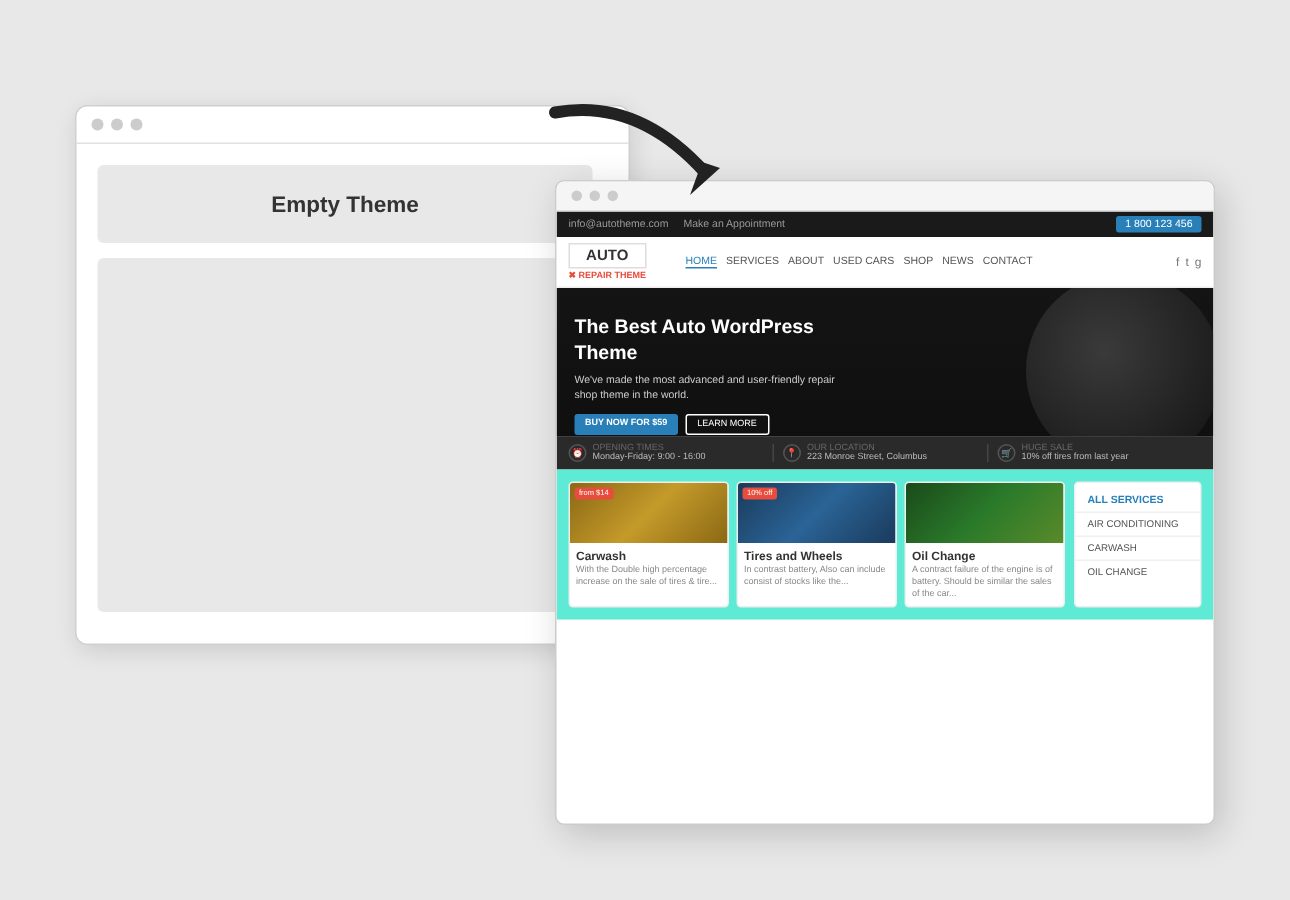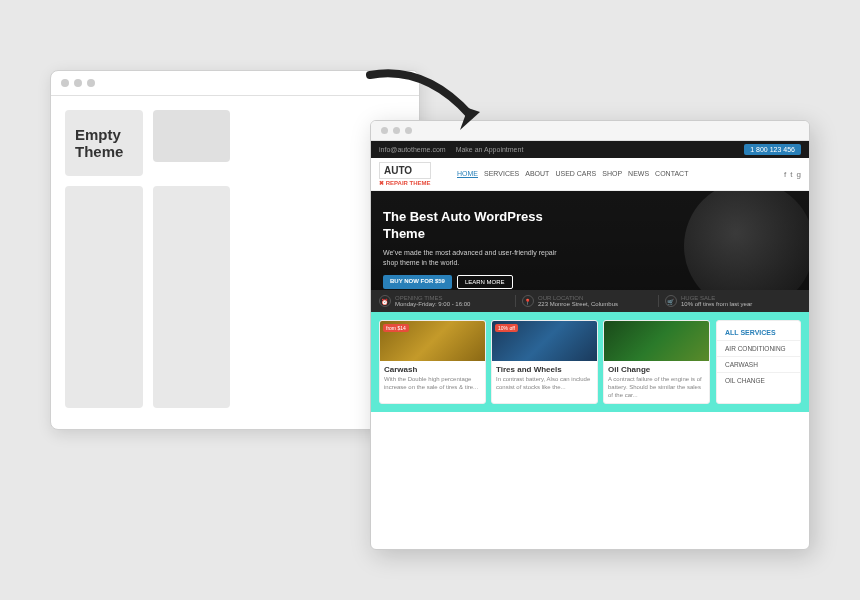--- a/index.html
+++ b/index.html
@@ -41,21 +41,21 @@
     }
     .browser-empty .dot {
       width: 8px;
       height: 8px;
       border-radius: 50%;
       background: #ccc;
     }
     .browser-empty .browser-content {
       padding: 14px;
       display: grid;
-      grid-template-columns: 1fr 1fr 1fr 1fr;
+      grid-template-columns: 1fr;
       grid-template-rows: auto 1fr;
       gap: 10px;
       height: calc(100% - 32px);
     }
     .empty-theme-label {
       grid-column: 1;
       grid-row: 1;
       background: #e8e8e8;
       border-radius: 4px;
       display: flex;
@@ -156,20 +156,21 @@
     }
 
     
     .auto-nav {
       background: #fff;
       display: flex;
       align-items: center;
       padding: 4px 8px;
       border-bottom: 1px solid #eee;
       gap: 8px;
+      text-align: center;
     }
     .auto-logo {
       font-weight: bold;
       font-size: 12px;
       color: #333;
       display: flex;
       align-items: center;
       gap: 3px;
       min-width: 70px;
     }

